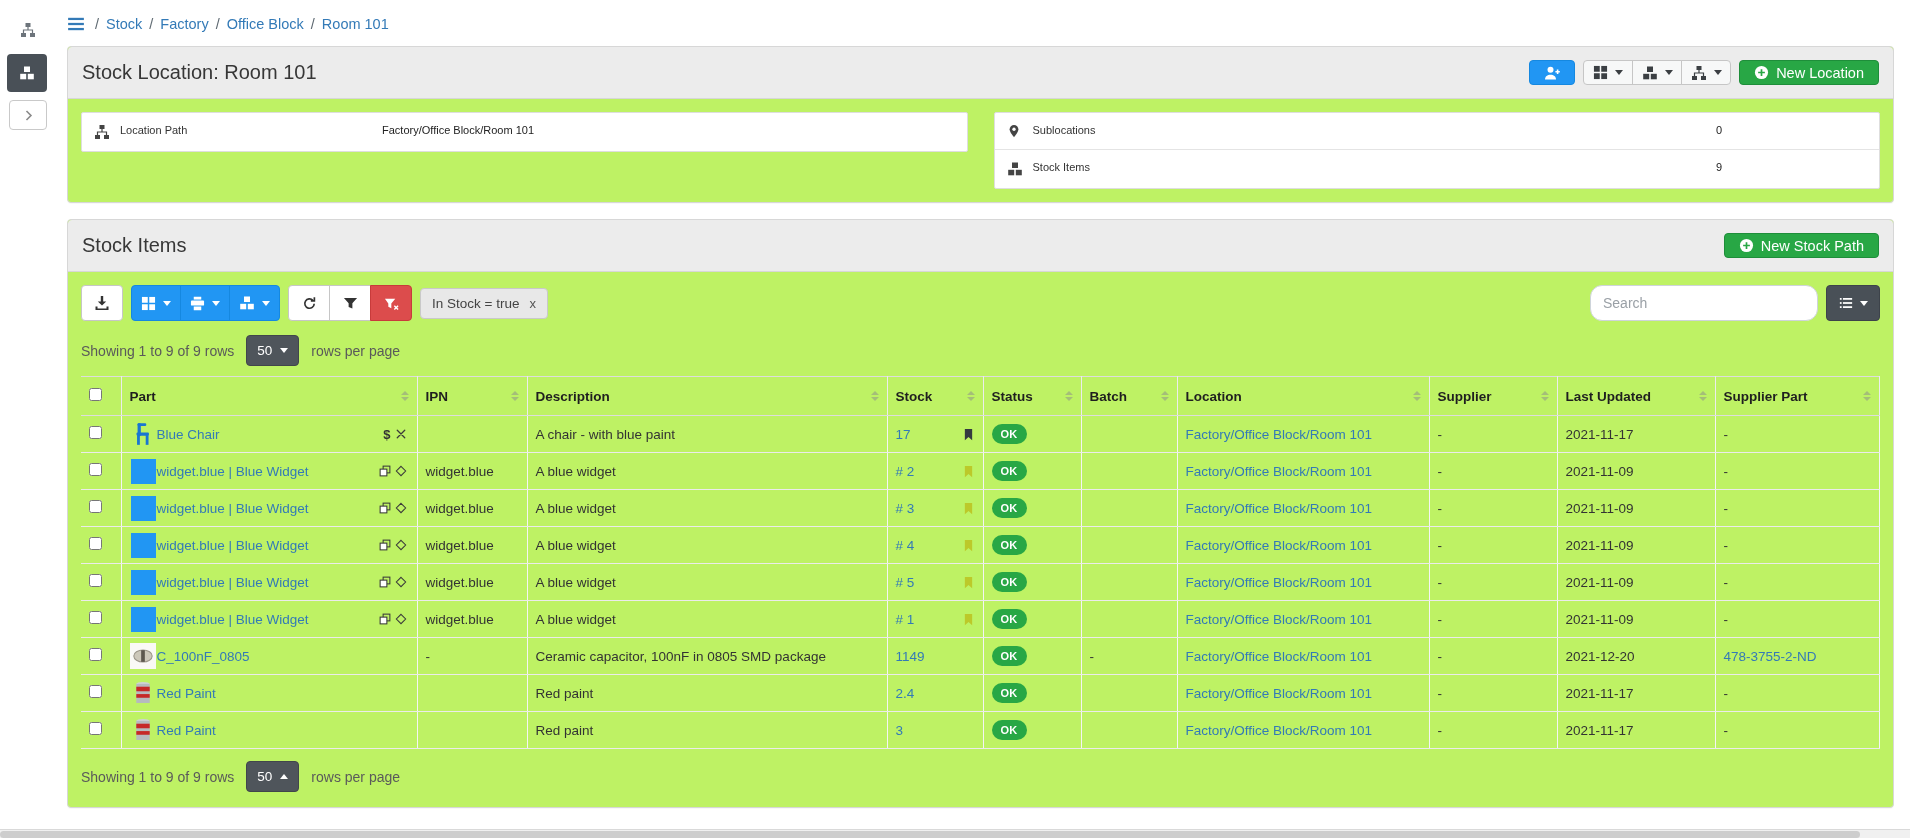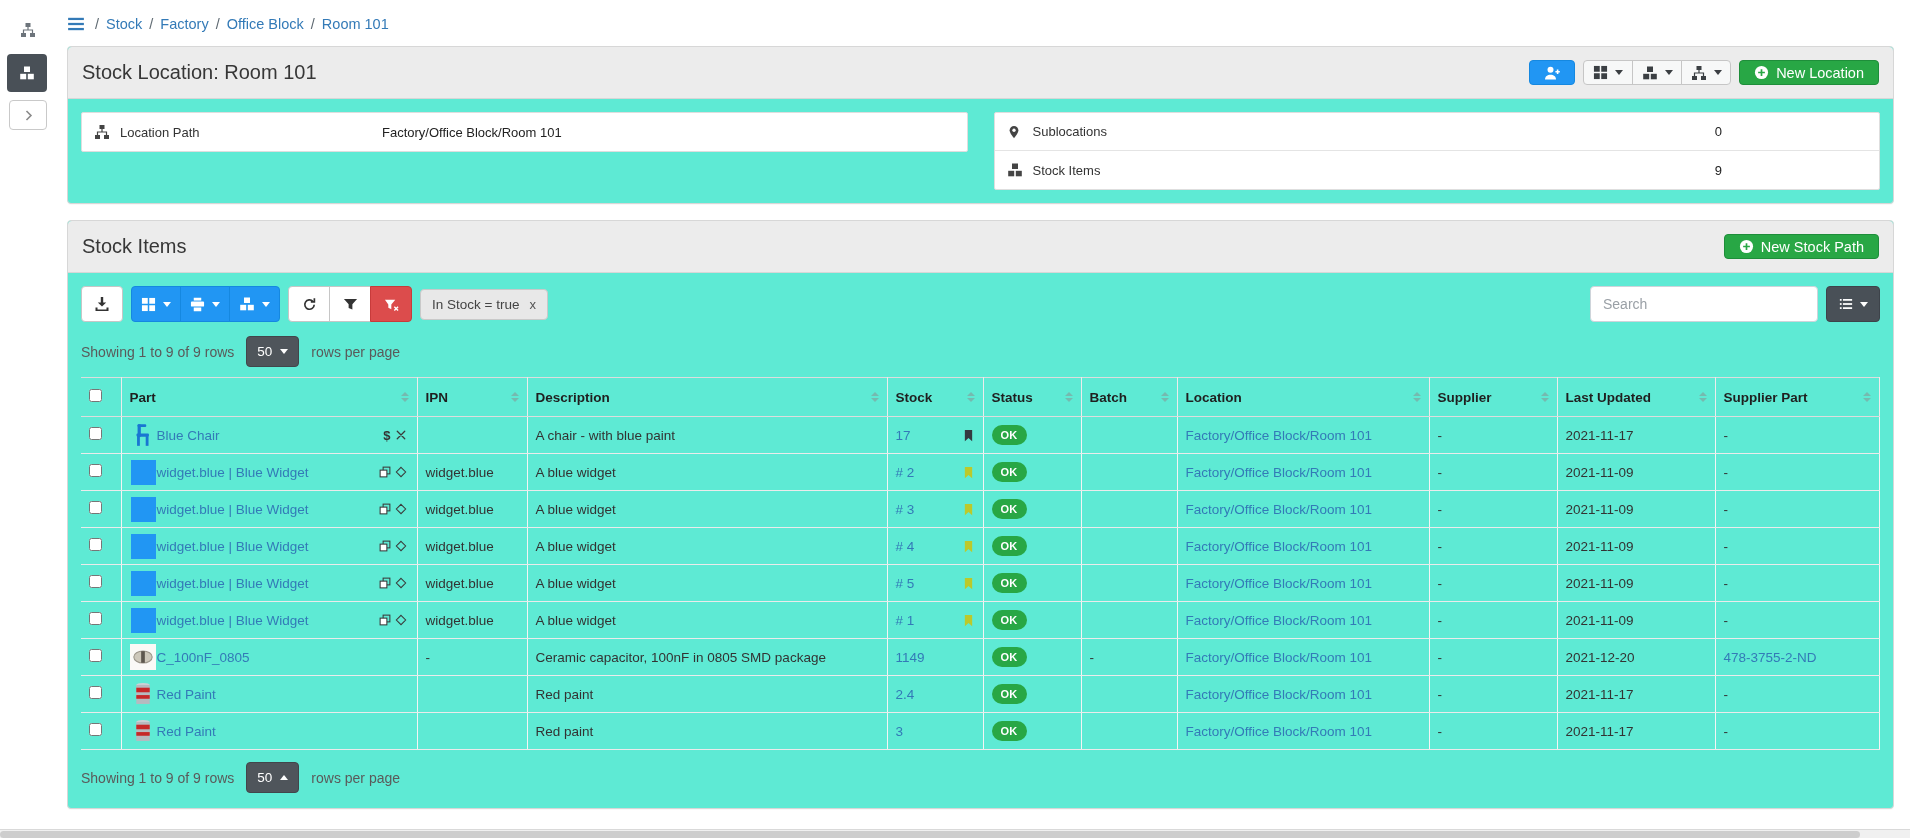--- a/index.html
+++ b/index.html
@@ -21,21 +21,21 @@
   .side-item.expand{border:1px solid #c9c9c9;background:#fff;color:#8a8a8a;height:30px}
 
   
   .main{flex:1;min-width:0;padding:8px 16px 0 12px}
   .bc-row{display:flex;align-items:center;height:32px;margin-bottom:6px;font-size:14.5px}
   .burger{color:var(--link);display:flex;margin-right:10px;cursor:pointer}
   .bc{display:flex;align-items:center;gap:7px}
   .bc-sep{color:#5f6a72}
   .bc-link{font-size:14.5px}
 
-  .card{border:1px solid var(--bd);border-radius:4px;background:#5eead4;margin-bottom:16px;box-shadow:0 1px 1px rgba(0,0,0,.03)}
+  .card{border:1px solid var(--bd);border-radius:4px;background:#bef264;margin-bottom:16px;box-shadow:0 1px 1px rgba(0,0,0,.03)}
   .card-header{background:var(--bar);border-bottom:1px solid var(--bd);border-radius:4px 4px 0 0;
                min-height:52px;display:flex;align-items:center;justify-content:space-between;padding:7px 14px}
   .card-title{font-size:20px;font-weight:500;color:#373737}
 
   
   .btn{display:inline-flex;align-items:center;justify-content:center;gap:7px;border:1px solid transparent;
        border-radius:4px;cursor:pointer;font:inherit;background:#fff;height:25px;padding:0 10px}
   .btn-primary{background:var(--primary);border-color:var(--primary-bd);color:#fff;width:46px}
   .btn-light{background:#f7f8f8;border-color:#c6c6c6;color:#3b3f43;width:50px}
   .btn-success{background:var(--green);border-color:var(--green-bd);color:#fff;font-size:14.5px;padding:0 14px}
@@ -44,40 +44,40 @@
   .btn-group .btn:first-child{border-radius:4px 0 0 4px;margin-left:0}
   .btn-group .btn:last-child{border-radius:0 4px 4px 0}
   .hdr-actions{display:flex;align-items:center;gap:8px}
   .caret{display:inline-block;width:0;height:0;border-left:4px solid transparent;border-right:4px solid transparent;
          border-top:5px solid currentColor}
   .caret.up{border-top:none;border-bottom:5px solid currentColor}
 
   
   .details{display:flex;gap:26px;padding:13px}
   .detail-box{flex:1;border:1px solid #dedede;border-radius:2px;align-self:flex-start;background:#fff}
-  .detail-row{display:flex;align-items:center;padding:11px 12px;border-bottom:1px solid #e4e4e4;font-size:13px}
+  .detail-row{display:flex;align-items:flex-start;padding:11px 12px;border-bottom:1px solid #e4e4e4;font-size:11px}
   .detail-row:last-child{border-bottom:none}
   .d-icon{width:26px;color:#444;display:flex;align-items:center}
   .d-label{width:262px;color:#333}
   .d-value{color:#222}
   .detail-box.right .d-value{margin-left:auto;padding-right:145px}
 
   
   .stock-body{padding:13px}
   .toolbar{display:flex;align-items:center;justify-content:space-between;margin-bottom:14px}
   .tool-left,.tool-right{display:flex;align-items:center;gap:8px}
   .btn.tb{height:36px;min-width:42px;padding:0 9px}
   .btn.tb.white{background:#fff;border-color:#c6c6c6;color:#333}
   .btn.tb.blue{background:var(--primary);border-color:var(--primary-bd);color:#fff}
   .btn.tb.red{background:var(--danger);border-color:#c83b3b;color:#fff}
   .btn.tb.dark{background:var(--dark);border-color:#3d434a;color:#fff;min-width:54px}
   .chip{display:inline-flex;align-items:center;gap:10px;height:31px;padding:0 11px;background:#e8e8e8;
         border:1px solid #c9c9c9;border-radius:4px;color:#444;font-size:13.5px;cursor:pointer}
   .chip-x{color:#555;font-size:13px;cursor:pointer}
-  .search{height:36px;width:228px;border:1px solid #ced4da;border-radius:4px;padding:0 12px;font:inherit;color:#495057}
+  .search{height:36px;width:228px;border:1px solid #ced4da;border-radius:12px;padding:0 12px;font:inherit;color:#495057}
   .search::placeholder{color:#9aa0a6}
 
   .showing-row{display:flex;align-items:center;gap:12px;color:#5a5a5a;font-size:14px;margin:4px 0 10px}
   .showing-row.bottom{margin:12px 0 2px}
   .pg-btn{display:inline-flex;align-items:center;gap:8px;background:#4f555b;border:1px solid #41464b;color:#fff;
           border-radius:4px;height:31px;padding:0 10px;font-size:13.5px;cursor:pointer}
 
   
   table{width:100%;border-collapse:collapse;table-layout:fixed;font-size:13.5px}
   thead th{font-weight:bold;color:#1f1f1f;text-align:left;padding:11px 24px 11px 8px;position:relative;

